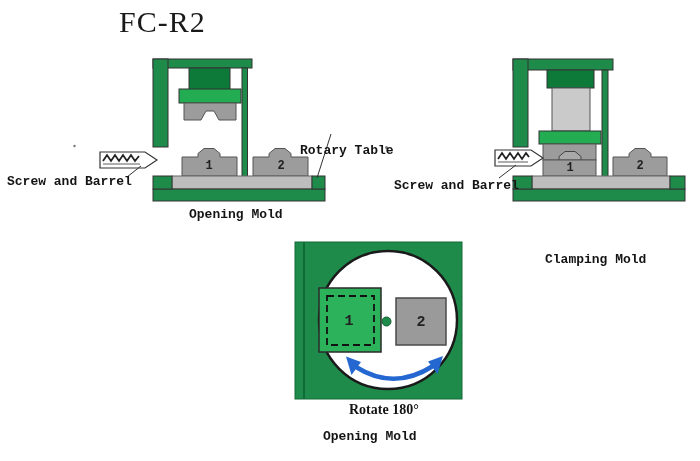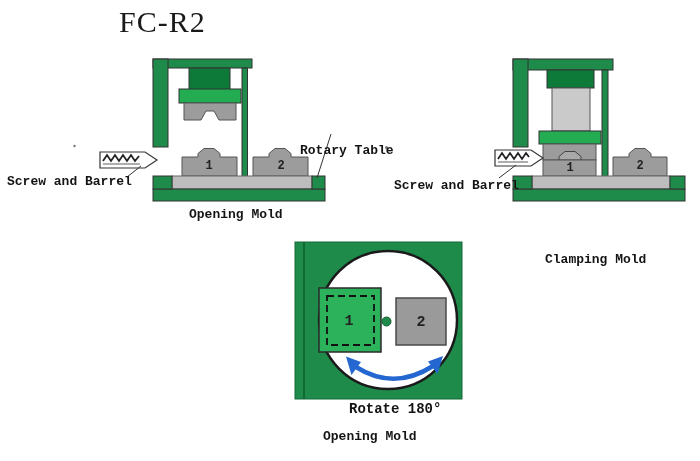--- a/index.html
+++ b/index.html
@@ -99,21 +99,21 @@
   <div class="lbl" style="left:300px;top:116px;margin-top:28px;">Rotary Table</div>
 
   <div class="lbl" style="left:7px;top:175px;">Screw and Barrel</div>
 
   <div class="lbl" style="left:394px;top:179px;">Screw and Barrel</div>
 
   <div class="lbl" style="left:189px;top:208px;">Opening Mold</div>
 
   <div class="lbl" style="left:545px;top:209px;margin-top:44px;">Clamping Mold</div>
 
-  <div class="lbl action" style="left:349px;top:402px;">Rotate 180°</div>
+  <div class="lbl action" style="left:349px;top:402px;font-family:Liberation Serif, serif;">Rotate 180°</div>
 
   <div class="lbl" style="left:323px;top:430px;">Opening Mold</div>
 
   <div class="num" style="left:209px;top:166px;">1</div>
   <div class="num" style="left:281px;top:166px;">2</div>
   <div class="num" style="left:570px;top:168px;">1</div>
   <div class="num" style="left:640px;top:166px;">2</div>
   <div class="num big" style="left:349px;top:321px;">1</div>
   <div class="num big" style="left:421px;top:322px;">2</div>
 </div>

